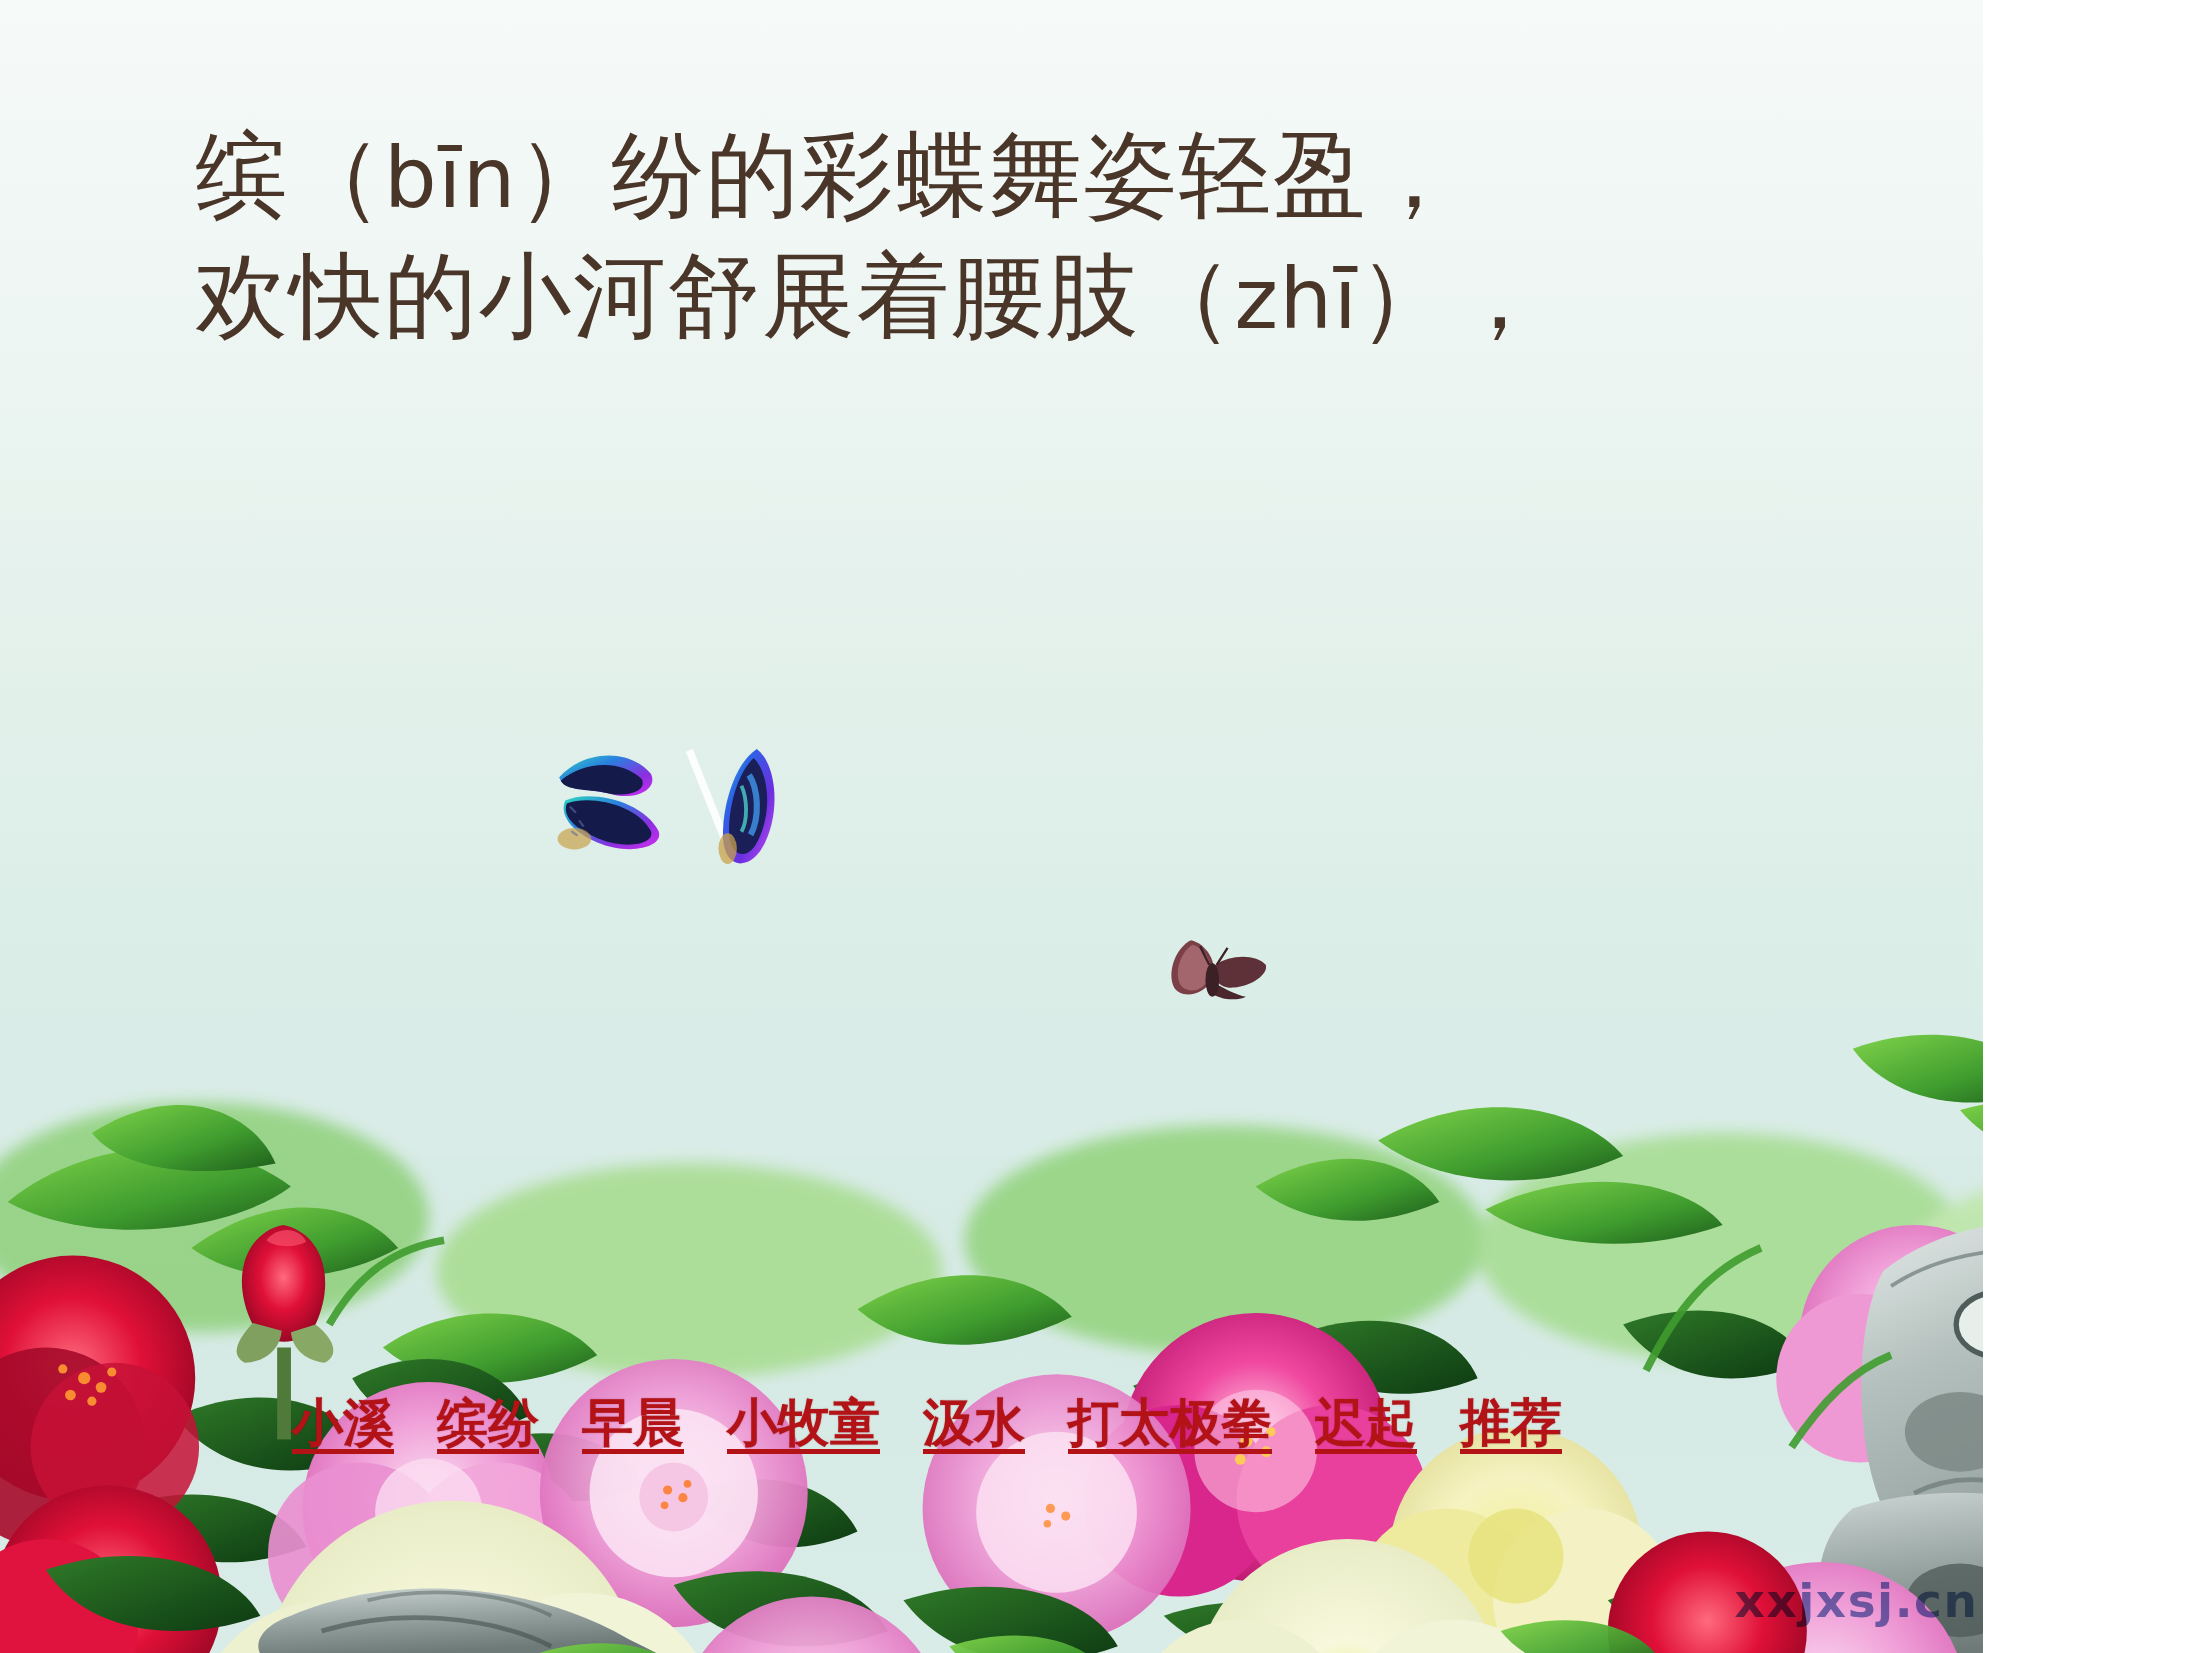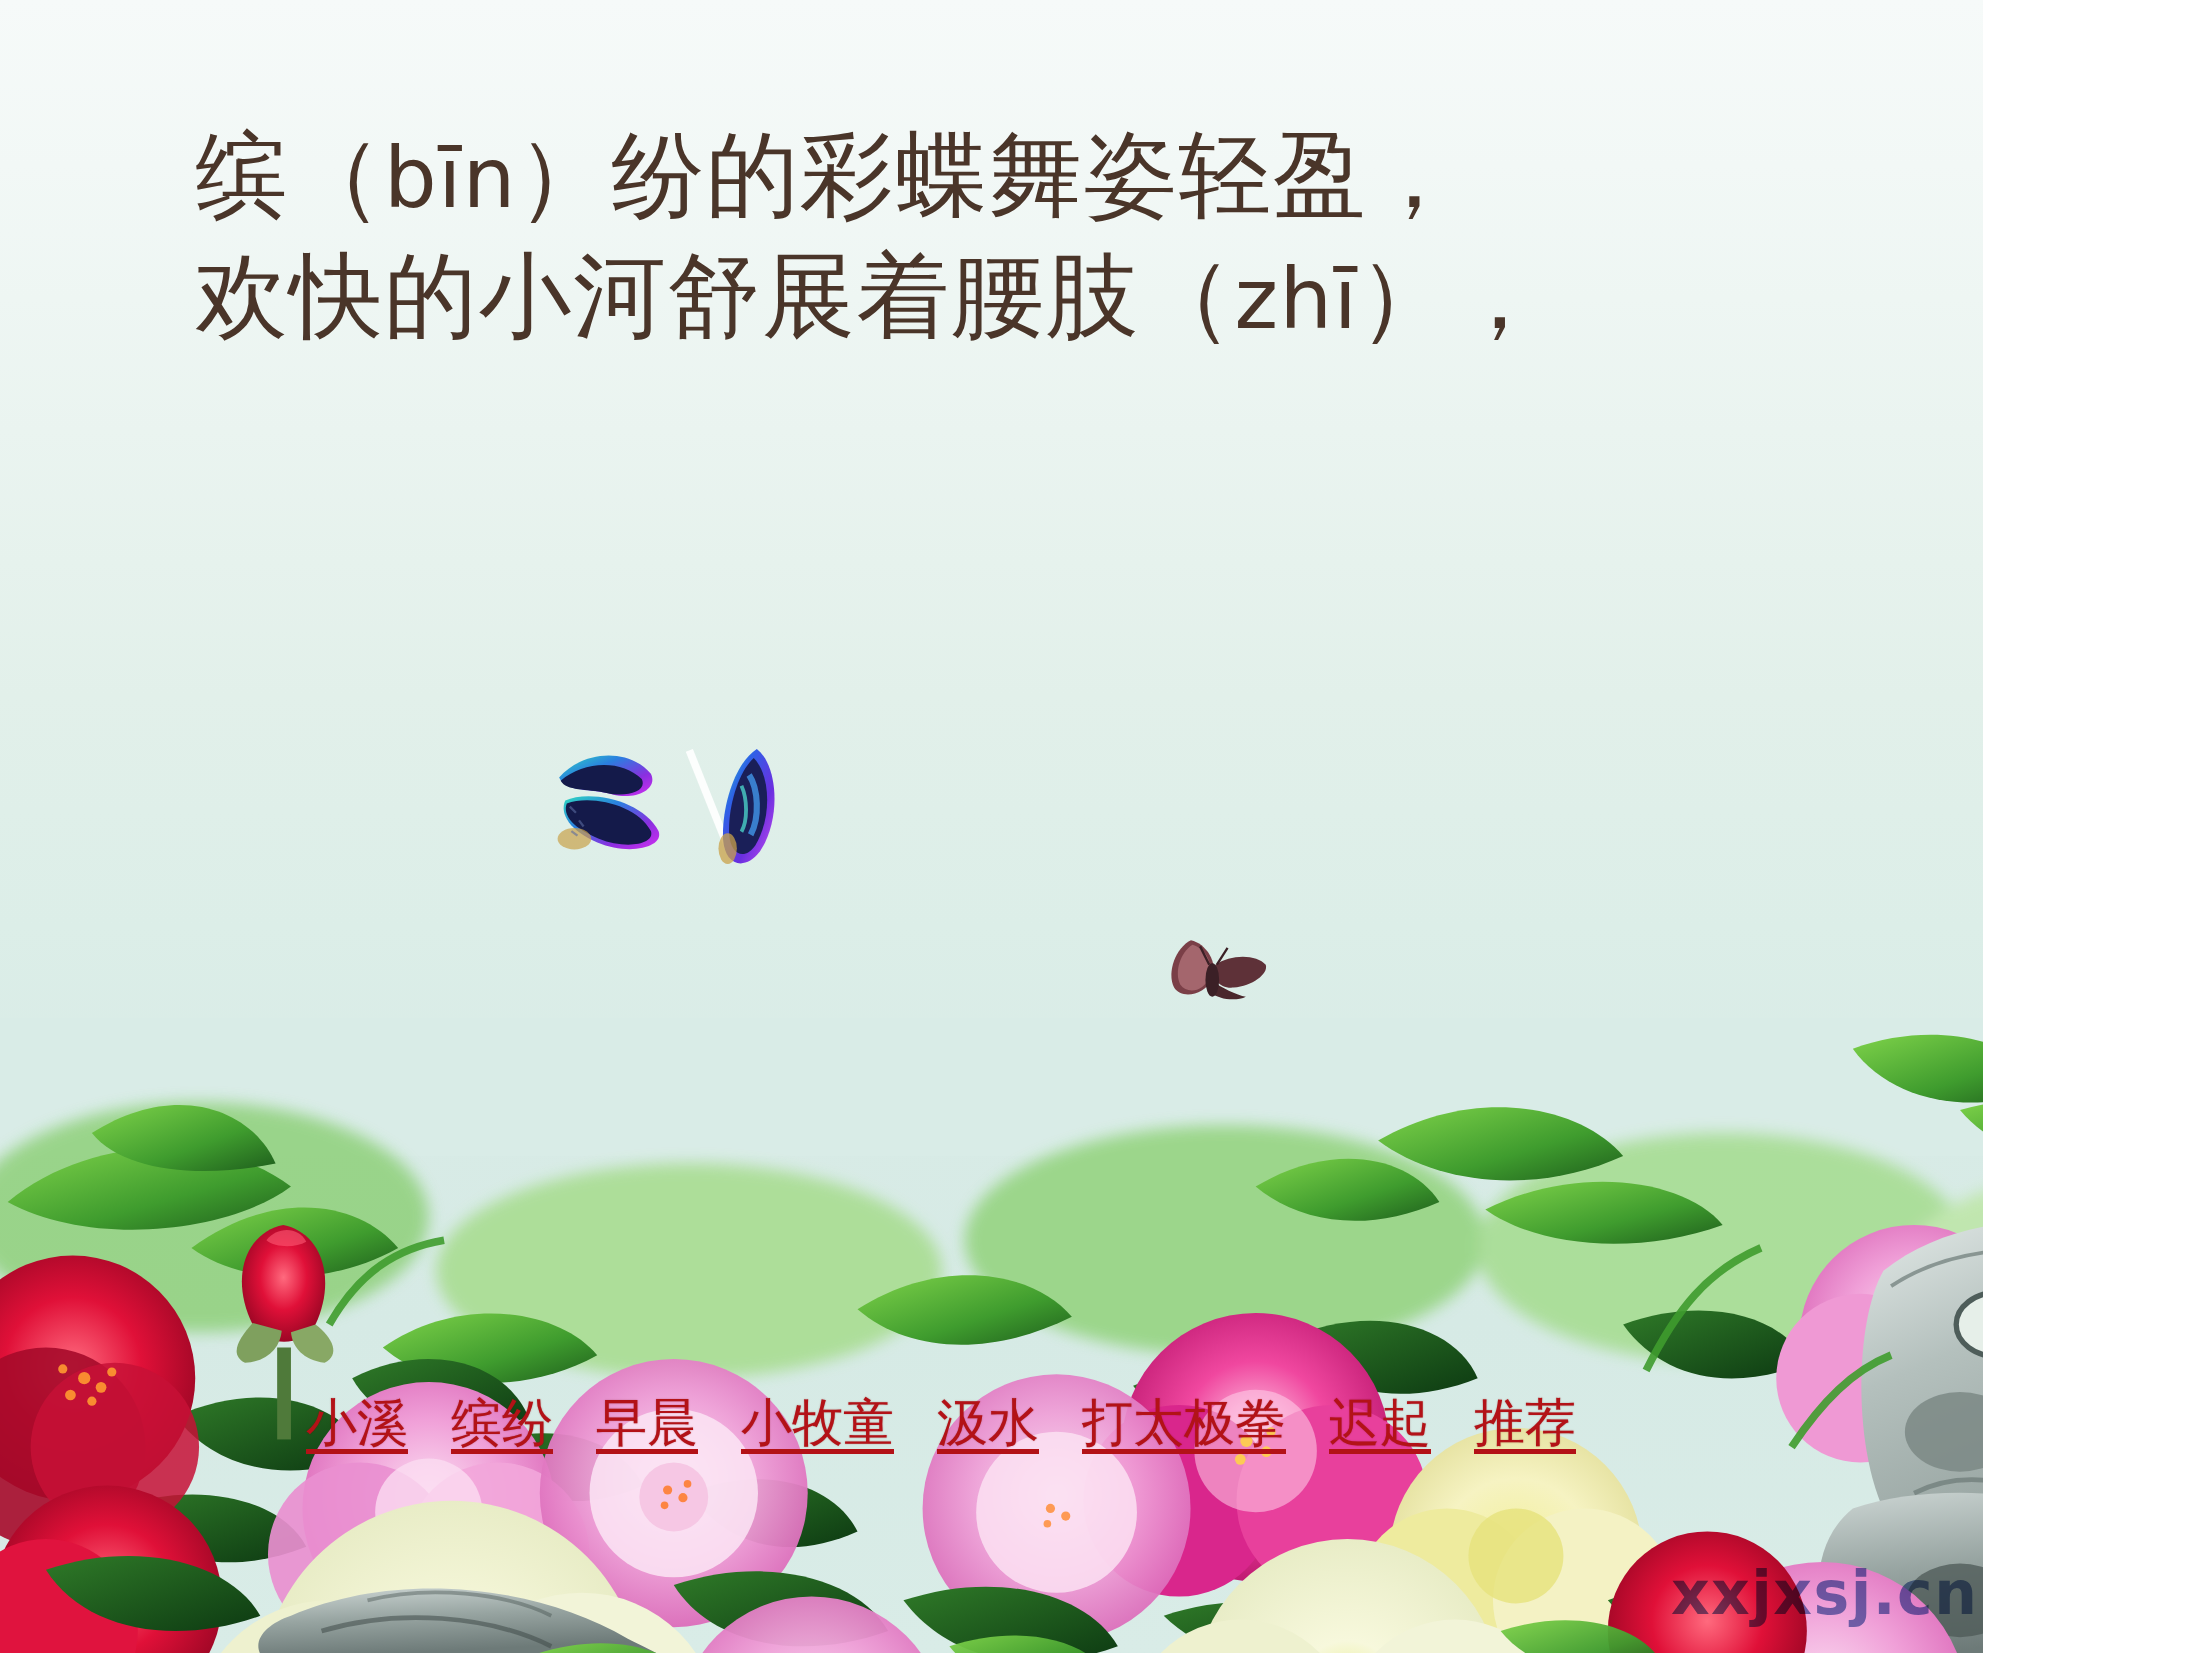--- a/index.html
+++ b/index.html
@@ -47,45 +47,45 @@
   #garden {
     position:absolute;
     left:0; bottom:0;
     width:2205px; height:636px;
   }
   #garden svg { display:block; width:2205px; height:636px; }
 
   
   #wordlist {
     position:absolute;
-    left:306px; top:1392px;
+    left:292px; top:1392px;
     display:flex;
     align-items:baseline;
     font-family:"DejaVu Serif","Liberation Serif",serif;
     font-size:51px;
     line-height:61px;
     color:#b31217;
-    font-weight:400;
+    font-weight:700;
     white-space:nowrap;
     text-shadow:0 0 1.5px rgba(120,0,0,.45);
   }
   #wordlist .w {
     text-decoration:underline;
     text-decoration-thickness:4.6px;
     text-underline-offset:9.2px;
     margin-right:43px;
   }
   #wordlist .w:last-child { margin-right:0; }
 
   
   #watermark {
     position:absolute;
     right:4.6px; bottom:26px;
     font-family:"DejaVu Sans","Liberation Sans",sans-serif;
-    font-size:60px;
+    font-size:47px;
     font-weight:700;
     letter-spacing:1.5px;
     color:#3f5fa8;
     opacity:.72;
     mix-blend-mode:multiply;
   }
 </style>
 </head>
 <body>
 

